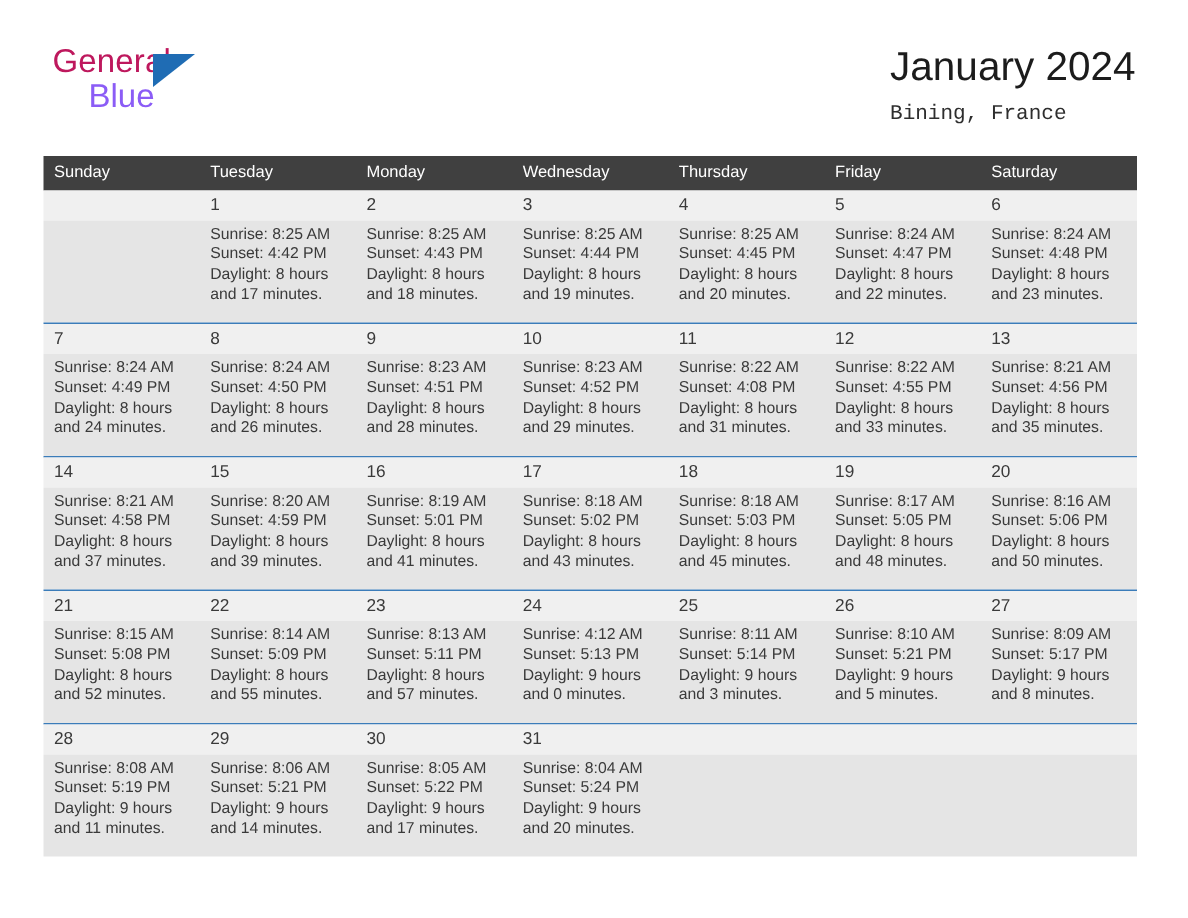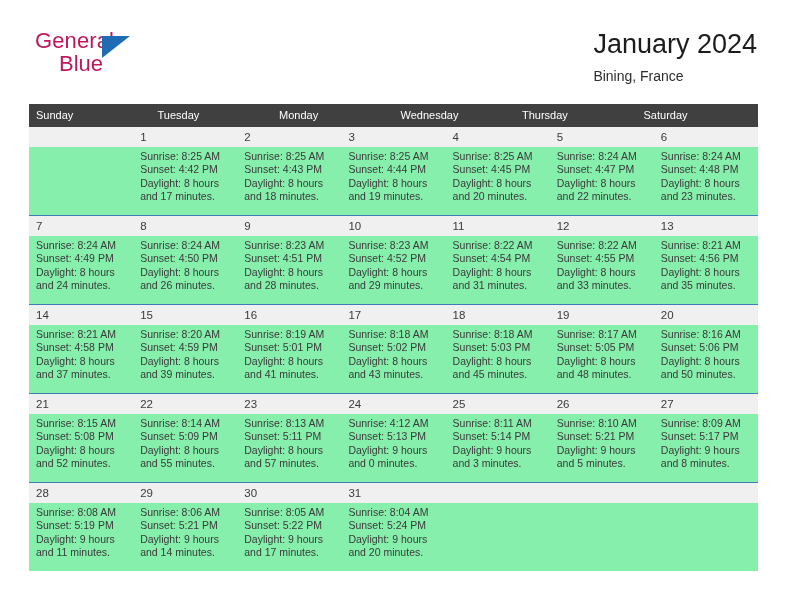--- a/index.html
+++ b/index.html
@@ -45,21 +45,21 @@
     font-size: 22px;
     letter-spacing: 0.1px;
     color: #be185d;
     font-family: "Liberation Sans", sans-serif;
   }
   .brand-blue {
     position: absolute;
     left: 24px;
     top: 23px;
     font-size: 22px;
-    color: #be185d;
+    color: #8b5cf6;
     font-family: "Liberation Sans", sans-serif;
   }
   .brand-tri {
     position: absolute;
     left: 67px;
     top: 8px;
     width: 0;
     height: 0;
     border-left: 28px solid #1f6cb4;
     border-bottom: 22px solid transparent;
@@ -76,21 +76,21 @@
     line-height: 32px;
     white-space: nowrap;
     font-family: "Liberation Sans", sans-serif;
   }
   .cal-location {
     font-size: 14px;
     color: #2e2e2e;
     line-height: 20px;
     margin-top: 6px;
     white-space: nowrap;
-    font-family: Liberation Sans, sans-serif;
+    font-family: Liberation Mono, monospace;
   }
 
   
   .calendar {
     position: absolute;
     left: 29px;
     top: 104px;
     width: 729px;
   }
 
@@ -125,21 +125,21 @@
     padding: 3px 0 3px 7px;
     font-size: 11.5px;
     color: #3a3a3a;
     line-height: 14px;
     height: 20px;
     font-family: "Liberation Sans", sans-serif;
   }
 
   .info-row {
     display: flex;
-    background: #86efac;
+    background: #e5e5e5;
     height: 68px;
   }
   .info-cell {
     flex: 1 1 0;
     box-sizing: border-box;
     padding: 3px 6px 0 7px;
     font-size: 10.5px;
     line-height: 13.4px;
     color: #3a3a3a;
     font-family: "Liberation Sans", sans-serif;
@@ -168,20 +168,21 @@
 
   </div>
 
   <div class="calendar">
     <div class="dow-row" id="dow-row">
         <div class="dow-cell">Sunday</div>
         <div class="dow-cell">Tuesday</div>
         <div class="dow-cell">Monday</div>
         <div class="dow-cell">Wednesday</div>
         <div class="dow-cell">Thursday</div>
+        <div class="dow-cell">Friday</div>
         <div class="dow-cell">Saturday</div>
       </div>
     <div id="weeks-container">
         <div class="week">
           <div class="daynum-row">
             <div class="daynum-cell"></div>
             <div class="daynum-cell">1</div>
             <div class="daynum-cell">2</div>
             <div class="daynum-cell">3</div>
             <div class="daynum-cell">4</div>
@@ -258,21 +259,21 @@
               <div class="info-line">and 28 minutes.</div>
             </div>
             <div class="info-cell">
               <div class="info-line">Sunrise: 8:23 AM</div>
               <div class="info-line">Sunset: 4:52 PM</div>
               <div class="info-line">Daylight: 8 hours</div>
               <div class="info-line">and 29 minutes.</div>
             </div>
             <div class="info-cell">
               <div class="info-line">Sunrise: 8:22 AM</div>
-              <div class="info-line">Sunset: 4:54 PM</div>
+              <div class="info-line">Sunset: 4:08 PM</div>
               <div class="info-line">Daylight: 8 hours</div>
               <div class="info-line">and 31 minutes.</div>
             </div>
             <div class="info-cell">
               <div class="info-line">Sunrise: 8:22 AM</div>
               <div class="info-line">Sunset: 4:55 PM</div>
               <div class="info-line">Daylight: 8 hours</div>
               <div class="info-line">and 33 minutes.</div>
             </div>
             <div class="info-cell">

